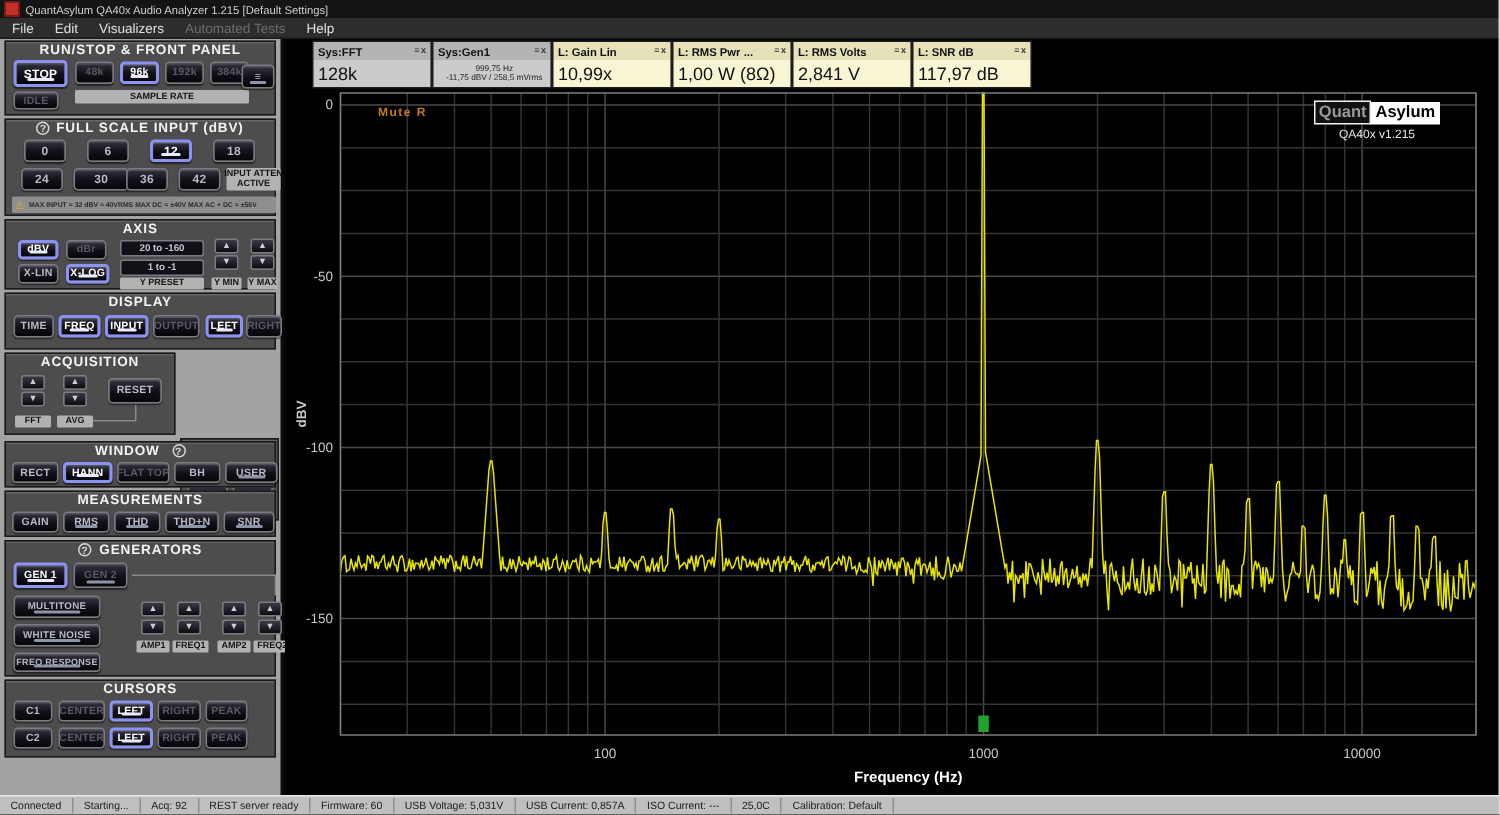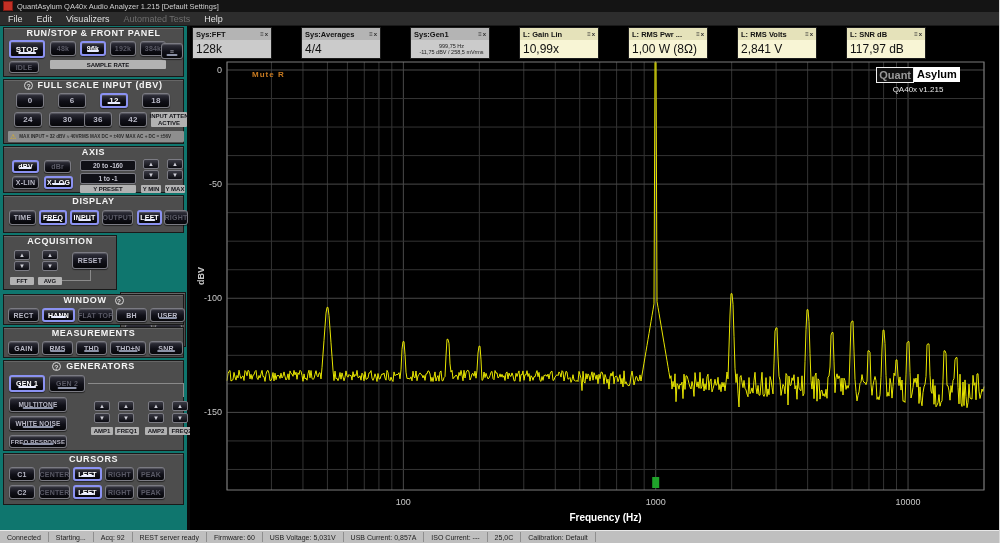--- a/index.html
+++ b/index.html
@@ -8,21 +8,21 @@
   
   #titlebar{position:absolute;left:0;top:0;width:1000px;height:12px;background:#141414;
     display:flex;align-items:center;gap:4px;padding-left:3px;box-sizing:border-box;}
   #app-icon{width:8px;height:8px;background:#c23025;border:1px solid #7d1b14;}
   #title-text{color:#cfcfcf;font-size:7.5px;}
   #menubar{position:absolute;left:0;top:12px;width:1000px;height:14px;background:#2d2d2d;
     display:flex;align-items:center;gap:14px;padding-left:8px;box-sizing:border-box;border-bottom:1px solid #1a1a1a;}
   .menu-item{color:#e0e0e0;font-size:9px;}
   .menu-item.dim{color:#6e6e6e;}
   
-  #sidebar{position:absolute;left:0;top:26px;width:190px;height:504px;background:#0f766e;
+  #sidebar{position:absolute;left:0;top:26px;width:190px;height:504px;background:#a3a3a3;
     border-right:3px solid #0a0a0a;box-sizing:border-box;padding:1px 3px;}
   .sec{position:relative;border:1px solid #191919;box-shadow:inset 0 1px 0 rgba(255,255,255,.14);
     margin-bottom:2px;background:#4d4d4d;box-sizing:border-box;}
   .sec-title{height:11px;text-align:center;color:#f4f4f4;font-size:9px;font-weight:bold;
     letter-spacing:.6px;line-height:11px;white-space:nowrap;}
   .btn{position:absolute;display:flex;align-items:center;justify-content:center;
     background:linear-gradient(180deg,#34343f 0%,#101018 55%,#060609 100%);
     border:1px solid #7b7b83;border-radius:3px;color:#b9b9c6;font-weight:bold;font-size:7px;
     letter-spacing:.2px;box-shadow:inset 0 1px 1px rgba(255,255,255,.18),0 1px 1px rgba(0,0,0,.55);
     box-sizing:border-box;cursor:pointer;white-space:nowrap;}
@@ -37,32 +37,32 @@
     color:#cfcfd8;font-size:6px;line-height:6px;box-sizing:border-box;cursor:pointer;}
   .strip{position:absolute;background:#b2b2b2;color:#141419;font-size:6px;font-weight:bold;
     display:flex;align-items:center;justify-content:center;border-radius:1px;box-sizing:border-box;white-space:nowrap;}
   .pbox{position:absolute;background:#101016;border:1px solid #7b7b83;border-radius:2px;color:#c4c4cf;
     font-size:6.5px;font-weight:bold;display:flex;align-items:center;justify-content:center;box-sizing:border-box;}
   .help{display:inline-block;width:9px;height:9px;border:1px solid #d8d8d8;border-radius:50%;
     color:#d8d8d8;font-size:7px;line-height:9px;text-align:center;font-weight:bold;vertical-align:middle;box-sizing:border-box;}
   .conn{position:absolute;border-color:#8a8a8a;box-sizing:border-box;}
   
   #graph{position:absolute;left:190px;top:26px;width:810px;height:504px;background:#000;}
-  #tiles{position:absolute;left:3px;top:2px;display:flex;gap:29px;}
+  #tiles{position:absolute;left:19px;top:2px;display:flex;}
   .tile{width:78px;height:30px;margin-right:2px;box-shadow:0 0 0 1px #1c1c1c;}
   .tile-h{height:12px;display:flex;align-items:center;justify-content:space-between;
     padding:0 2px 0 3px;font-size:7.5px;font-weight:bold;color:#111;box-sizing:border-box;}
   .tile-v{height:18px;display:flex;align-items:center;padding-left:3px;font-size:12px;color:#111;box-sizing:border-box;}
   .tile.sys .tile-h{background:#b4b4b4;} .tile.sys .tile-v{background:#cbcbcb;}
   .tile.meas .tile-h{background:#e5e2ba;} .tile.meas .tile-v{background:#f8f5d5;}
   .tile-icons{font-size:6px;color:#333;letter-spacing:1px;font-weight:bold;}
   .gen-lines{display:flex;flex-direction:column;justify-content:center;line-height:6px;font-size:5.5px;color:#222;}
   #mute-label{position:absolute;left:62px;top:44px;color:#c87a20;font-size:8px;font-weight:bold;letter-spacing:1px;}
   #logo{position:absolute;left:680px;top:39px;width:96px;text-align:center;}
-  #logo-row{display:inline-flex;align-items:flex-start;height:15px;}
+  #logo-row{display:inline-flex;align-items:center;height:15px;}
   #logo-quant{border:1px solid #f0f0f0;color:#9a9a9a;background:#111;font-size:11px;font-weight:bold;
     padding:0 2px;line-height:14px;}
   #logo-asylum{background:#fff;color:#000;font-size:11px;font-weight:bold;padding:0 3px;line-height:15px;}
   #logo-ver{color:#e8e8e8;font-size:8px;margin-top:2px;}
   
   #statusbar{position:absolute;left:0;top:530px;width:1000px;height:13px;background:#bfbfbf;
     display:flex;align-items:center;box-sizing:border-box;border-top:1px solid #e8e8e8;}
   .st-seg{font-size:7px;color:#1c1c1c;padding:0 7px;border-right:1px solid #8f8f8f;height:10px;
     display:flex;align-items:center;white-space:nowrap;}
   #win-right-edge{position:absolute;right:0;top:0;width:1px;height:543px;background:#d9d9d9;}
@@ -290,27 +290,20 @@
   <div id="tiles">
     <div class="tile sys">
       <div class="tile-h">
           <span>Sys:FFT</span>
           <span class="tile-icons"><span>≡</span><span>x</span></span>
         </div>
       <div class="tile-v">128k</div>
     </div>
     <div class="tile sys">
       <div class="tile-h">
-          <span>Sys:Averages</span>
-          <span class="tile-icons"><span>≡</span><span>x</span></span>
-        </div>
-      <div class="tile-v">4/4</div>
-    </div>
-    <div class="tile sys">
-      <div class="tile-h">
           <span>Sys:Gen1</span>
           <span class="tile-icons"><span>≡</span><span>x</span></span>
         </div>
       <div class="tile-v gen-lines">
         <span>999,75 Hz</span>
         <span>-11,75 dBV / 258,5 mVrms</span>
       </div>
     </div>
     <div class="tile meas">
       <div class="tile-h">

